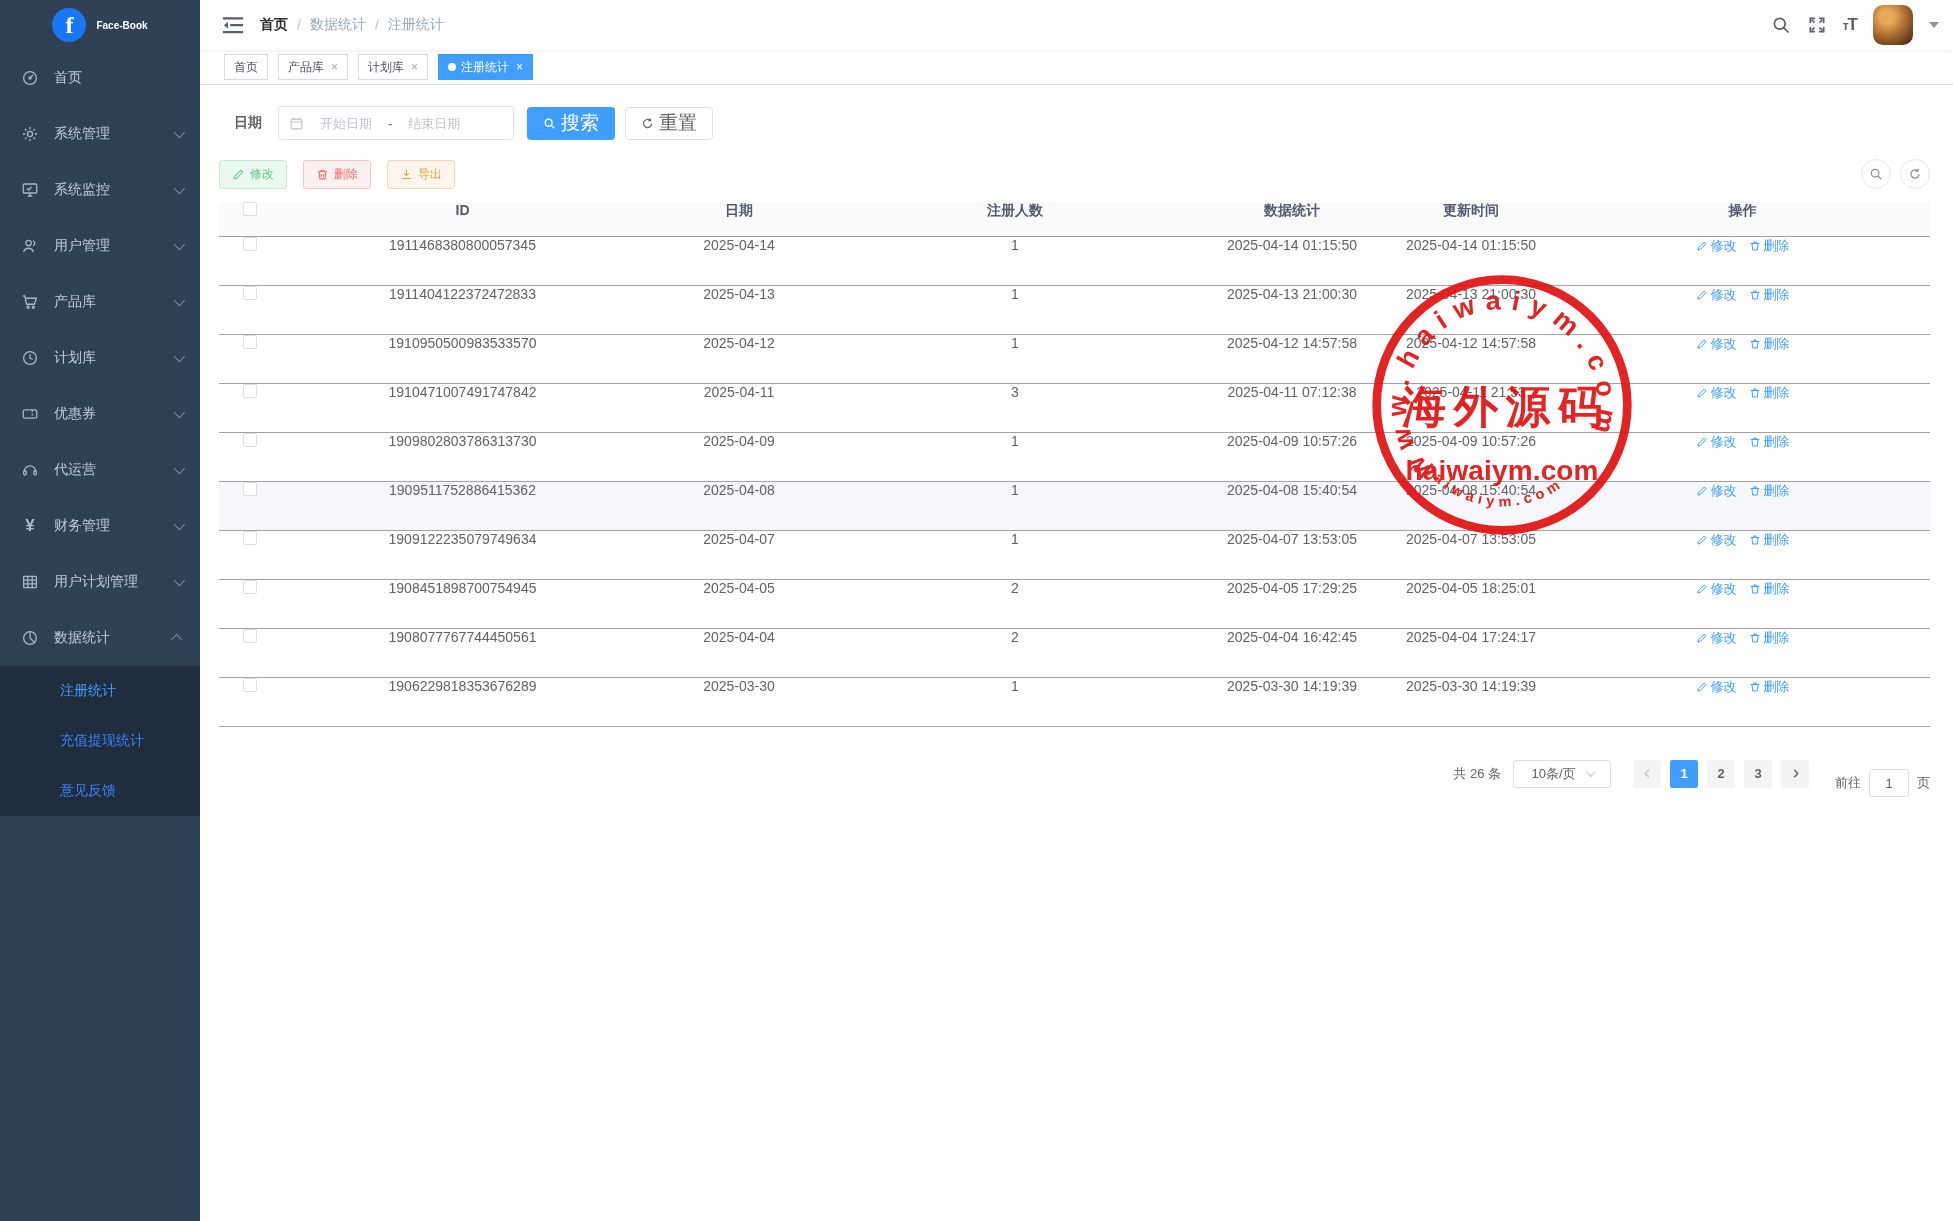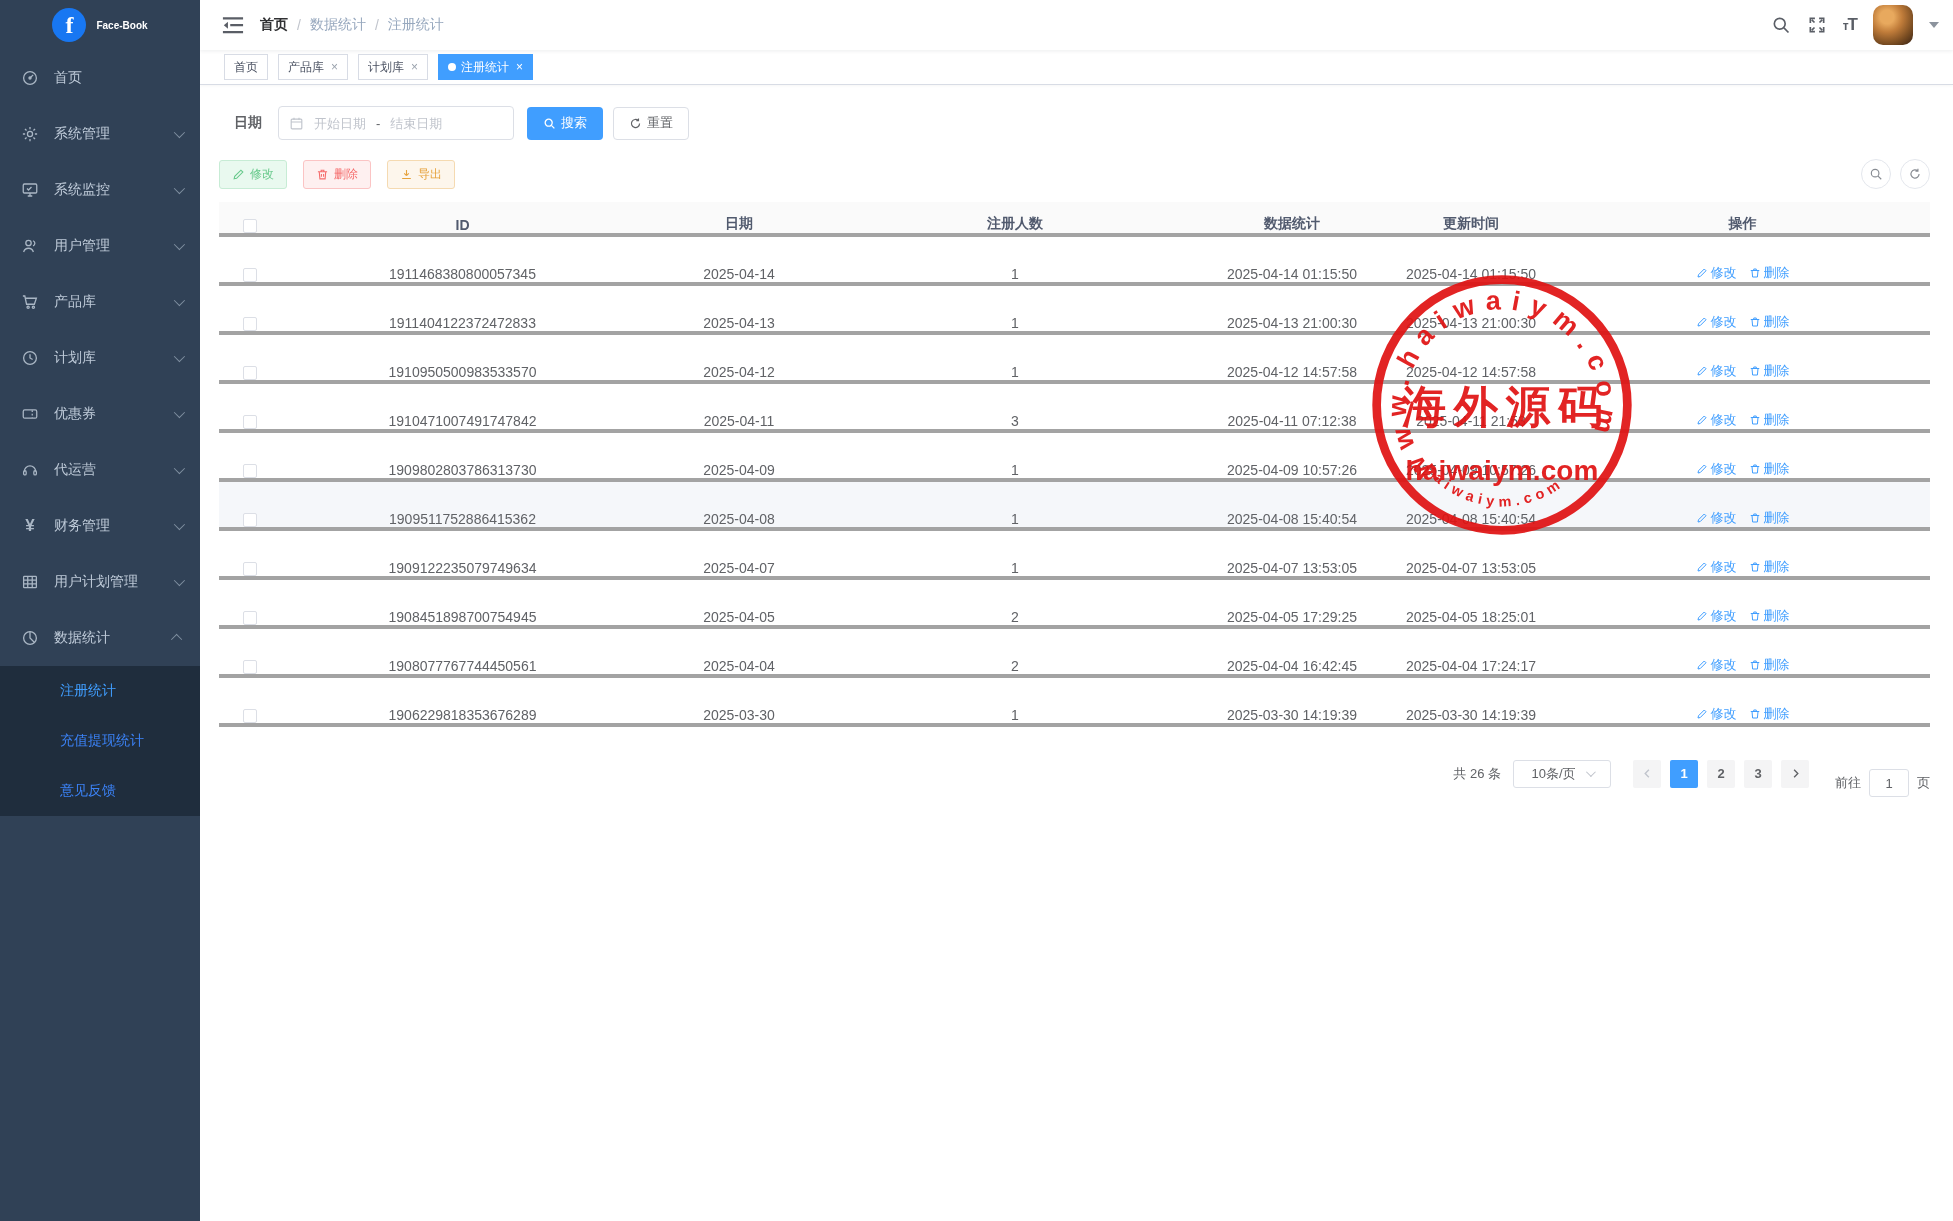--- a/index.html
+++ b/index.html
@@ -56,44 +56,44 @@
   .tag.active { background:#409eff; border-color:#409eff; color:#fff; }
   .tag.active .x { color:#fff; }
   .tag .dot { width:8px; height:8px; border-radius:50%; background:#fff; }
 
   
   .content { position:absolute; left:200px; top:86px; right:0; bottom:0; background:#fff;border-radius:32px; }
 
   .filter-row { display:flex; align-items:center; margin:20px 0 0 34px; }
   .filter-label { font-size:14px; font-weight:bold; color:#606266; }
   .date-range { width:236px; height:33px; border:1px solid #dcdfe6; border-radius:4px; margin-left:16px;
-    display:flex; align-items:center; padding:16px 10px; color:#c0c4cc; }
+    display:flex; align-items:center; padding:16px 10px; gap:6px; color:#c0c4cc; }
   .date-range svg { width:15px; height:15px; color:#c0c4cc; flex:none; }
   .date-range input { border:none; outline:none; width:72px; font-size:13px; color:#606266; text-align:center; }
   .date-range input::placeholder { color:#c0c4cc; }
   .range-sep { color:#606266; font-size:13px; }
-  .btn { height:33px; border-radius:4px; font-size:13px; display:inline-flex; align-items:center;
+  .btn { height:33px; border-radius:4px; font-size:19px; display:inline-flex; align-items:center;
     justify-content:center; gap:5px; cursor:pointer; padding:10px 15px; border:1px solid transparent; }
   .btn svg { width:13px; height:13px; }
   .btn-primary { background:#409eff; color:#fff; margin-left:13px; }
   .btn-default { background:#fff; color:#606266; border-color:#dcdfe6; margin-left:10px; }
 
   .toolbar-row { display:flex; align-items:center; margin:19px 23px 0 19px; }
   .btn-sm { height:29px; padding:0 12px; font-size:12px; border-radius:3px; }
   .btn-success { background:#e9f9ef; border-color:#c7ecd5; color:#67c98b; }
   .btn-danger { background:#fef0f0; border-color:#fbc4c4; color:#f56c6c; margin-left:16px; }
   .btn-warning { background:#fdf6ec; border-color:#f5dab1; color:#e6a23c; margin-left:16px; }
   .tool-circles { margin-left:auto; display:flex; gap:9px; }
   .circle-btn { width:30px; height:30px; border-radius:50%; border:1px solid #e4e7ed; background:#fff;
     color:#878b92; display:flex; align-items:center; justify-content:center; cursor:pointer; }
   .circle-btn svg { width:14px; height:14px; }
 
   
   .table { margin:13px 23px 0 19px; font-size:14px; color:#606266; }
-  .tr, .thead { display:flex; align-items:flex-end; border-bottom:4px solid #a3a3a3; }
+  .tr, .thead { display:flex; align-items:flex-start; border-bottom:1px solid #a3a3a3; }
   .thead { height:35px; color:#515a6e; font-weight:bold; background:#fafafa; }
   .tr { height:49px; }
   .tr.hl { background:#f5f7fa; }
   .td, .th { text-align:center; }
   .c-check { width:61px; display:flex; justify-content:center; }
   .c-id { width:365px; }
   .c-date { width:188px; }
   .c-count { width:364px; }
   .c-created { width:190px; }
   .c-updated { width:168px; }

